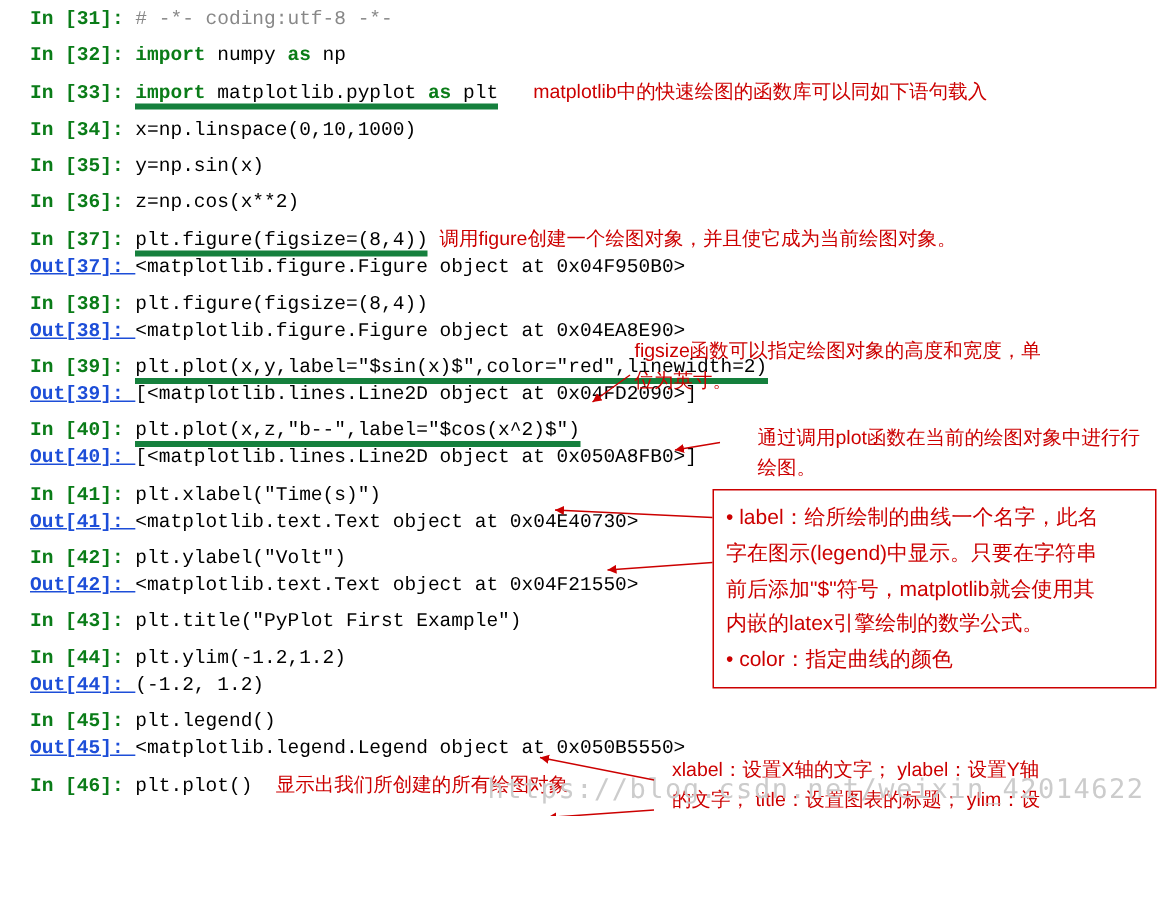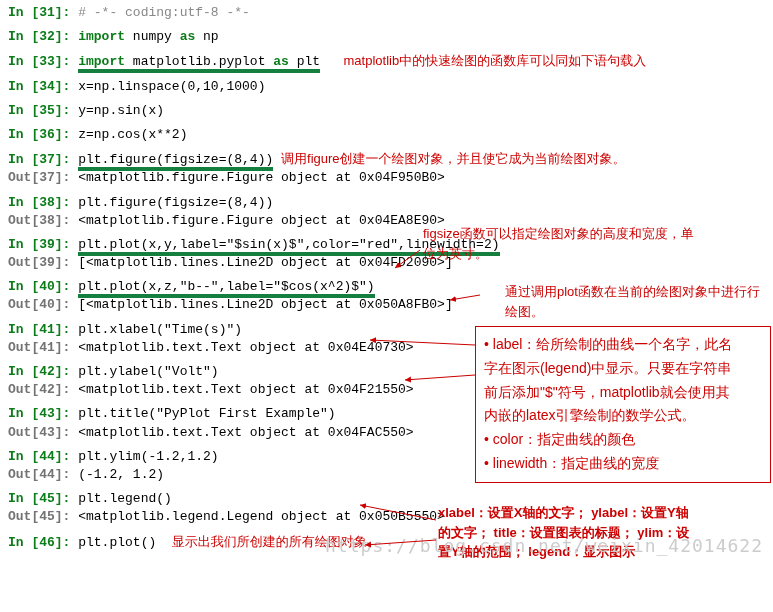--- a/index.html
+++ b/index.html
@@ -9,21 +9,21 @@
   font-size: 13px;
   line-height: 1.4;
   background: #fff;
   color: #000;
   width: 773px;
   box-sizing: border-box;
   position: relative;
 }
 .cell { margin-bottom: 6px; }
 .prompt-in  { color: #0a7c18; font-weight: bold; display: inline; }
-.prompt-out { color: #737373; font-weight: bold; display: inline; }
+.prompt-out { color: #1d4ed8; font-weight: bold; display: inline; text-decoration: underline; }
 .code { display: inline; white-space: pre; }
 .kw   { color: #0a7c18; font-weight: bold; }
 .comment { color: #888; }
 .redwave { border-bottom: 4px solid #15803d; padding-bottom: 0; }
 .annot { color: #cc0000; font-family: "Microsoft YaHei","SimSun",sans-serif; font-size: 13px; }
 .annot-block { position: absolute; color:#cc0000; font-family:"Microsoft YaHei","SimSun",sans-serif; font-size:13px; line-height:1.5; }
 .legend-box {
   position: absolute;
   border: 1px solid #cc0000;
   padding: 6px 8px;
@@ -38,21 +38,21 @@
 .watermark {
   position: absolute;
   right: 10px;
   bottom: 4px;
   color: #ccc;
   font-family: "Consolas", monospace;
   font-size: 18px;
   letter-spacing: 1px;
 }
 svg.overlay { position:absolute; left:0; top:0; pointer-events:none; }
-.row { white-space: nowrap; }
+.row { white-space: nowrap; margin-left: 12px; }
 </style>
 </head>
 <body>
 
 <div class="cell row">
   <span class="prompt-in">In [31]: </span><span class="code comment"># -*- coding:utf-8 -*-</span>
 </div>
 
 <div class="cell row">
   <span class="prompt-in">In [32]: </span><span class="code"><span class="kw">import</span><span> numpy </span><span class="kw">as</span><span> np</span></span>
@@ -99,21 +99,20 @@
   <div class="row"><span class="prompt-out">Out[41]: </span><span class="code">&lt;matplotlib.text.Text object at 0x04E40730&gt;</span></div>
 </div>
 
 <div class="cell">
   <div class="row"><span class="prompt-in">In [42]: </span><span class="code">plt.ylabel("Volt")</span></div>
   <div class="row"><span class="prompt-out">Out[42]: </span><span class="code">&lt;matplotlib.text.Text object at 0x04F21550&gt;</span></div>
 </div>
 
 <div class="cell">
   <div class="row"><span class="prompt-in">In [43]: </span><span class="code">plt.title("PyPlot First Example")</span></div>
-  <div class="row"><span class="prompt-out">Out[43]: </span><span class="code">&lt;matplotlib.text.Text object at 0x04FAC550&gt;</span></div>
 </div>
 
 <div class="cell">
   <div class="row"><span class="prompt-in">In [44]: </span><span class="code">plt.ylim(-1.2,1.2)</span></div>
   <div class="row"><span class="prompt-out">Out[44]: </span><span class="code">(-1.2, 1.2)</span></div>
 </div>
 
 <div class="cell">
   <div class="row"><span class="prompt-in">In [45]: </span><span class="code">plt.legend()</span></div>
   <div class="row"><span class="prompt-out">Out[45]: </span><span class="code">&lt;matplotlib.legend.Legend object at 0x050B5550&gt;</span></div>
@@ -130,24 +129,23 @@
 <div class="annot-block" style="left:470px; top:282px; width:260px;margin-left:35px;">
   <div>通过调用plot函数在当前的绘图对象中进行行绘图。</div>
 </div>
 
 <div class="legend-box" style="left:475px; top:326px; width:278px;">
   <div>• label：给所绘制的曲线一个名字，此名</div>
   <div>字在图示(legend)中显示。只要在字符串</div>
   <div>前后添加"$"符号，matplotlib就会使用其</div>
   <div>内嵌的latex引擎绘制的数学公式。</div>
   <div>• color：指定曲线的颜色</div>
-  <div>• linewidth：指定曲线的宽度</div>
 </div>
 
-<div class="annot-block" style="left:438px; top:503px; width:300px;font-weight:bold;">
+<div class="annot-block" style="left:448px; top:503px; width:300px;">
   <div>xlabel：设置X轴的文字； ylabel：设置Y轴</div>
   <div>的文字； title：设置图表的标题； ylim：设</div>
   <div>置Y轴的范围； legend：显示图示</div>
 </div>
 
 <div class="watermark">https://blog.csdn.net/weixin_42014622</div>
 
 <svg class="overlay" width="773" height="612">
   <defs>
     <marker id="ah" markerWidth="8" markerHeight="8" refX="6" refY="3" orient="auto">

